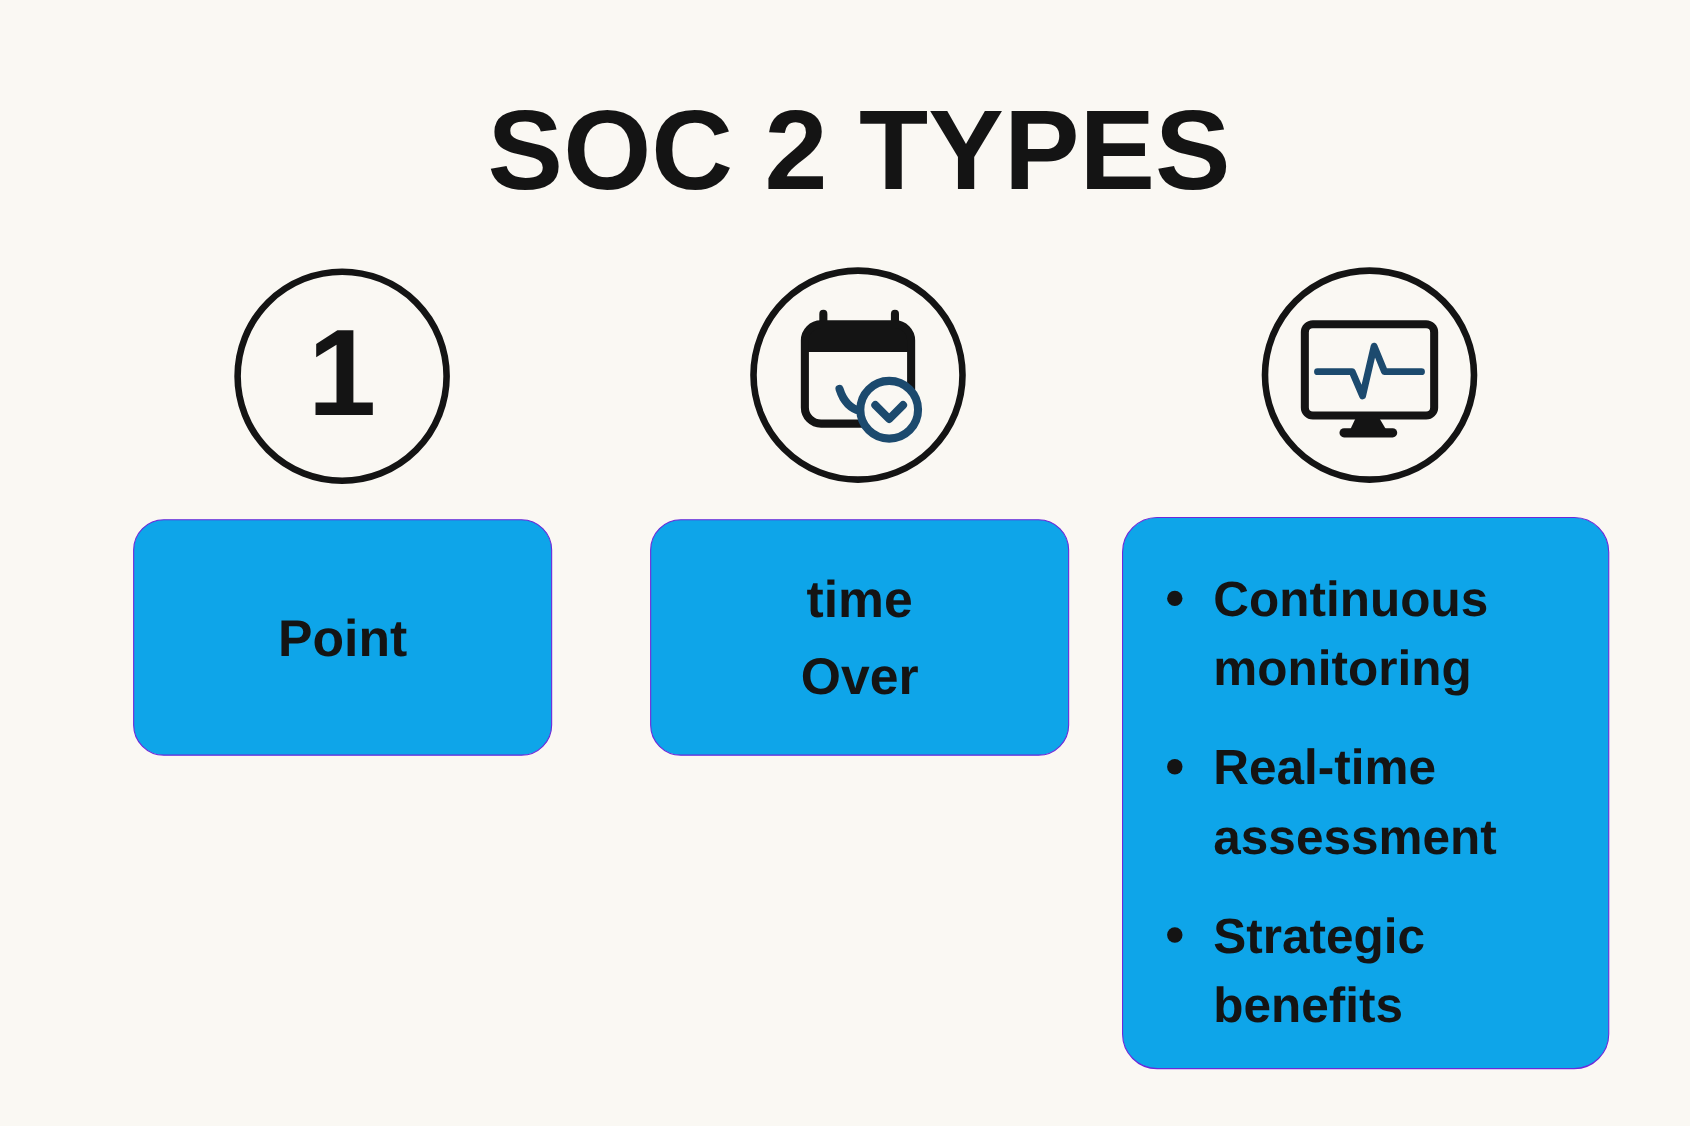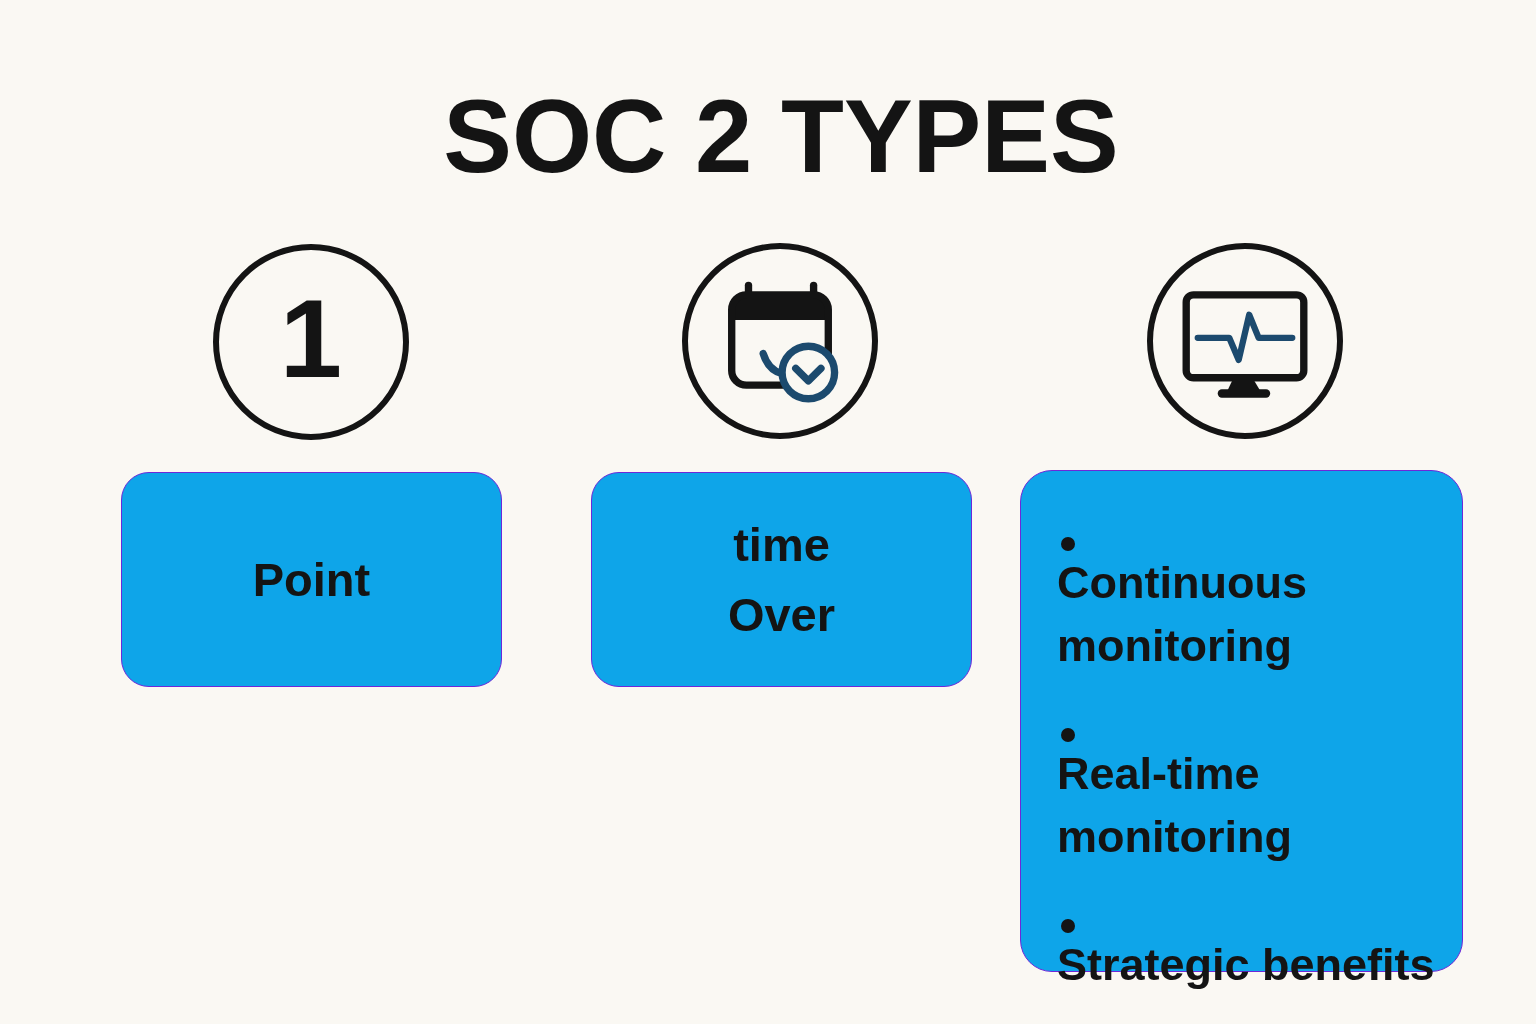--- a/index.html
+++ b/index.html
@@ -78,21 +78,20 @@
     color: #141414;
   }
   .bullet-item {
     display: flex;
     align-items: flex-start;
     margin-bottom: 27px;
     font-size: 45px;
     font-weight: bold;
     line-height: 1.4;
     color: #141414;
-    flex-direction: column;
   }
   .bullet-dot {
     flex: none;
     width: 14px;
     height: 14px;
     border-radius: 50%;
     background: #141414;
     margin: 24px 28px 0 4px;
   }
 </style>
@@ -149,21 +148,21 @@
     <div class="card-line">Over</div>
   </div>
 
   <div class="card card-3">
     <div class="bullet-item">
       <span class="bullet-dot"></span>
       <span>Continuous monitoring</span>
     </div>
     <div class="bullet-item">
       <span class="bullet-dot"></span>
-      <span>Real-time monitoring</span>
+      <span>Real-time assessment</span>
     </div>
     <div class="bullet-item">
       <span class="bullet-dot"></span>
       <span>Strategic benefits</span>
     </div>
   </div>
 
 </div>
 
 </body></html>

